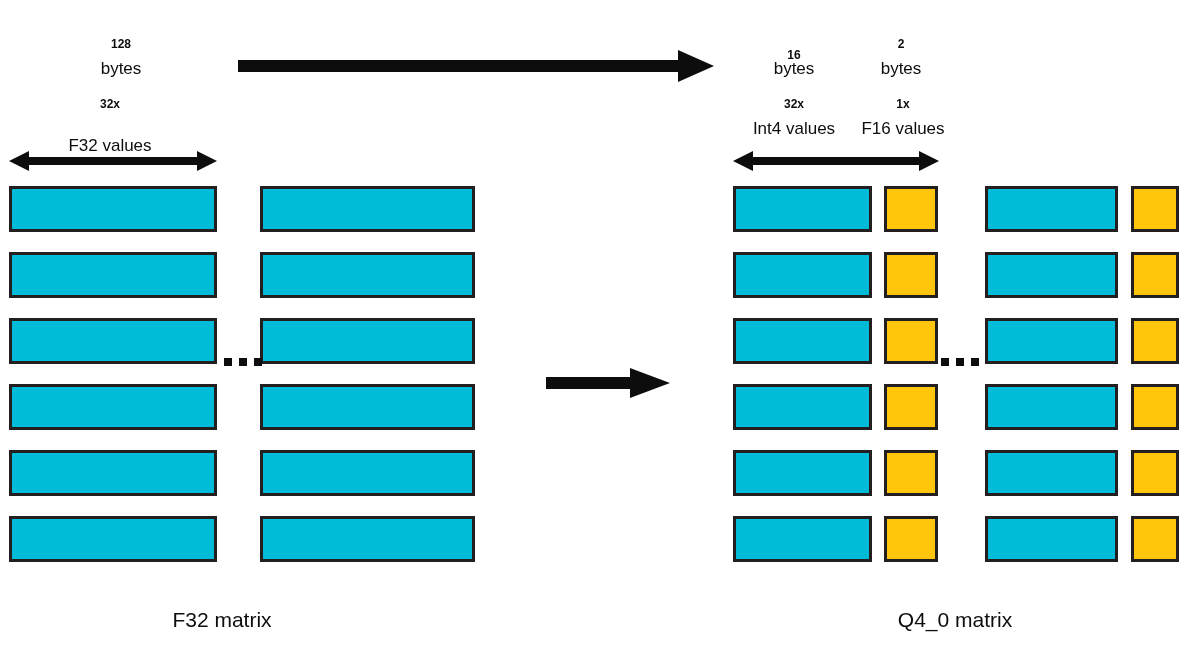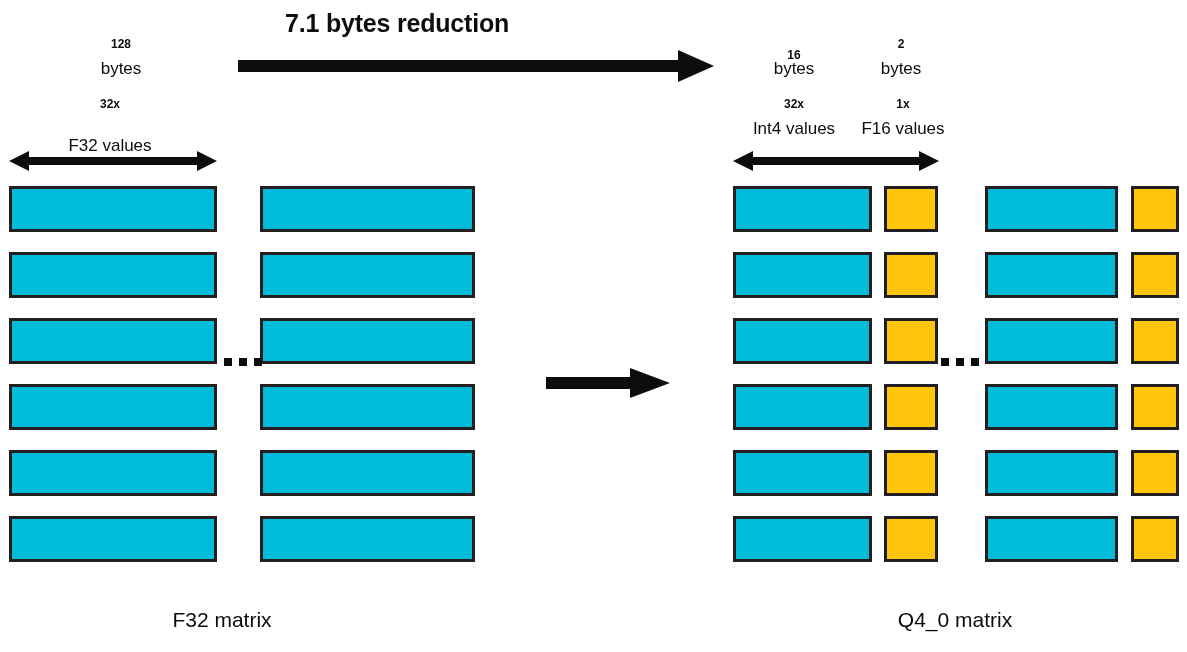--- a/index.html
+++ b/index.html
@@ -76,21 +76,20 @@
   .arrow-svg {
     position: absolute;
     overflow: visible;
   }
 </style>
 </head>
 <body>
 
 <div id="canvas">
 
-  <div class="txt title center" style="left:397px; top:9px;">7.1 bytes reduction</div>
 
   <svg class="arrow-svg" style="left:238px; top:50px;" width="476" height="32" viewBox="0 0 476 32">
     <path d="M0,10 L440,10 L440,0 L476,16 L440,32 L440,22 L0,22 Z" fill="#0d0d0d"></path>
   </svg>
 
   <div class="txt hdr-num center" style="left:121px; top:37px;">128</div>
   <div class="txt hdr-sub center" style="left:121px; top:59px;">bytes</div>
 
   <div class="txt hdr-num center" style="left:110px; top:97px;">32x</div>
   <div class="txt hdr-sub center" style="left:110px; top:136px;">F32 values</div>

